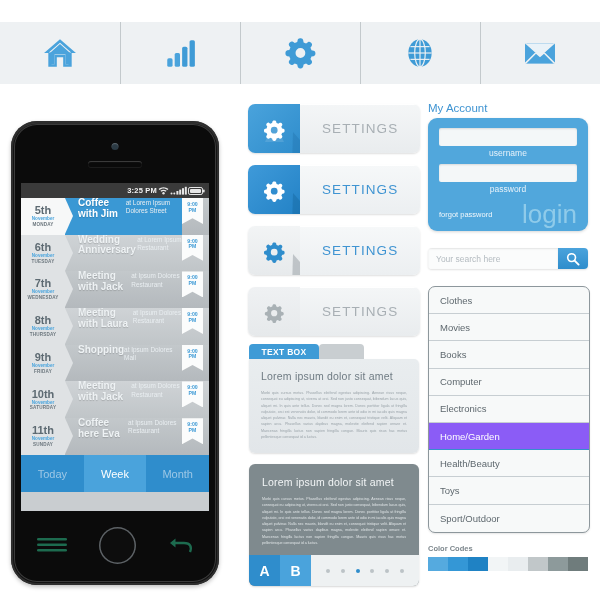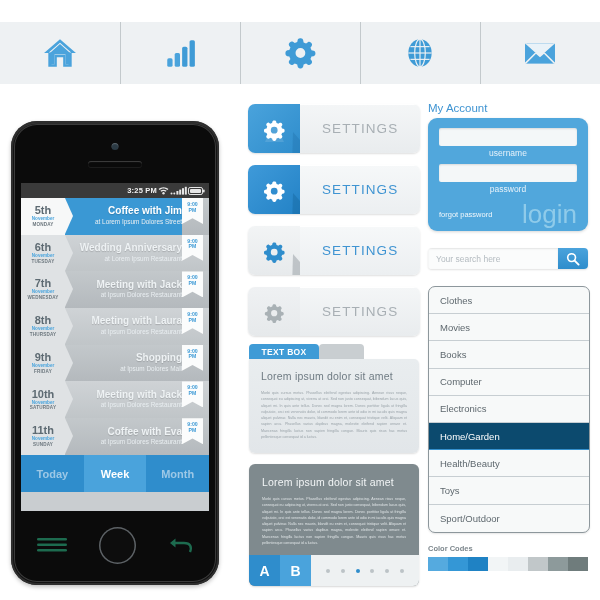--- a/index.html
+++ b/index.html
@@ -56,35 +56,35 @@
   .date{width:44px;flex:none;background:#dfe2e4;
     display:flex;flex-direction:column;align-items:center;justify-content:center;
     position:relative;z-index:2;}
   .date .d{font-size:11px;font-weight:bold;color:#5d6a72;line-height:1;}
   .date .m{font-size:4.6px;font-weight:bold;color:#49a4dd;line-height:1.5;}
   .date .w{font-size:4.6px;font-weight:bold;color:#6c777e;line-height:1;letter-spacing:.2px;}
   .date::after{content:"";position:absolute;right:-8px;top:0;width:0;height:0;
     border-top:18.35px solid transparent;border-bottom:18.35px solid transparent;
     border-left:8px solid #dfe2e4;}
   .row.sel .date::after{border-left-color:#f7f8f8;}
-  .body{flex:1;padding-left:13px;display:flex;flex-direction:column;justify-content:center;text-align:right;}
+  .body{flex:1;padding-left:13px;display:flex;justify-content:center;}
   .body .t{font-size:10px;font-weight:bold;color:#eef2f4;line-height:1.05;
     text-shadow:0 1px 1px rgba(0,0,0,.16);}
   .row.sel .body .t{color:#ffffff;}
   .body .s{font-size:6.4px;color:#e9eef1;line-height:1.3;margin-top:1px;}
   .ribbon{width:21px;flex:none;position:relative;margin-right:6px;}
   .ribbon .flag{position:absolute;left:0;top:0;width:21px;height:26px;background:#fbfcfc;
     clip-path:polygon(0 0,100% 0,100% 100%,50% 78%,0 100%);
     display:flex;flex-direction:column;align-items:center;justify-content:flex-start;
     padding-top:4px;box-sizing:border-box;}
   .ribbon .h{font-size:5.2px;font-weight:bold;color:#3f9bd6;line-height:1.1;}
 
   .tabs{height:37px;display:flex;}
   .tab{flex:1;display:flex;align-items:center;justify-content:center;
-    font-size:11px;font-weight:bold;}
+    font-size:11px;font-weight:normal;}
   .tab.t1{background:#2f8dcc;color:#9dc8e6;}
   .tab.t2{background:#4aa3dc;color:#ffffff;}
   .tab.t3{background:#2f8dcc;color:#9dc8e6;}
 
   .hw{position:absolute;left:10px;top:398px;width:188px;height:52px;
     display:flex;align-items:center;justify-content:space-between;padding:0 16px;
     box-sizing:border-box;}
   .homebtn{width:37px;height:37px;border-radius:50%;background:#0d0d0d;
     box-shadow:inset 0 0 0 1.5px #5d6266;}
   .menuico{display:block;}
@@ -169,21 +169,21 @@
   .search-btn{width:30px;background:linear-gradient(#4aa3dc,#2f8dcc);
     display:flex;align-items:center;justify-content:center;}
 
   
   .cats{position:absolute;left:428px;top:286px;width:160px;height:245px;
     background:#f7f9f9;border:1px solid #8d979c;border-radius:7px;overflow:hidden;
     box-shadow:0 1px 2px rgba(0,0,0,.1);}
   .cat{height:27.2px;display:flex;align-items:center;padding-left:11px;
     font-size:9.5px;color:#5e686e;border-bottom:1px solid #c7ced2;box-sizing:border-box;}
   .cat:last-child{border-bottom:none;}
-  .cat.on{background:#0c4a6e;color:#ffffff;border-bottom-color:#3590cd;}
+  .cat.on{background:#8b5cf6;color:#ffffff;border-bottom-color:#3590cd;}
 
   
   .cc-ttl{position:absolute;left:428px;top:544px;font-size:7.5px;font-weight:bold;
     color:#7c868c;}
   .cc{position:absolute;left:428px;top:557px;width:160px;height:14px;display:flex;}
   .cc span{flex:1;display:block;}
 </style>
 </head>
 <body>
 
@@ -378,21 +378,21 @@
           </div>
         </div>
 
         <div class="row">
           <div class="date">
             <span class="d">11th</span>
             <span class="m">November</span>
             <span class="w">SUNDAY</span>
           </div>
           <div class="body">
-            <span class="t">Coffee with Eva</span>
+            <span class="t">Coffee here Eva</span>
             <span class="s">at Ipsum Dolores Restaurant</span>
           </div>
           <div class="ribbon">
             <div class="flag">
               <span class="h">9:00</span>
               <span class="h">PM</span>
             </div>
           </div>
         </div>
       </div>

